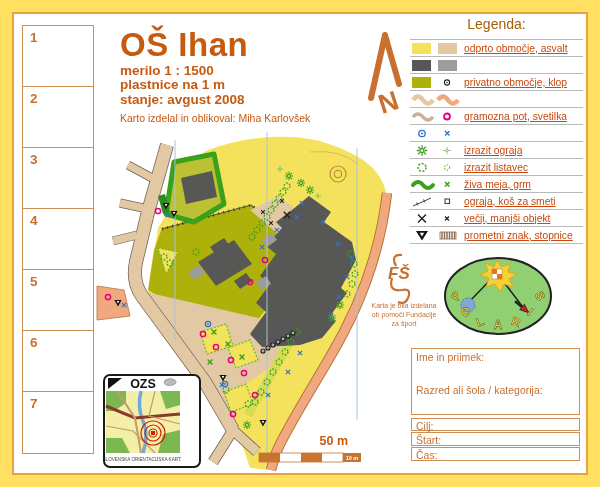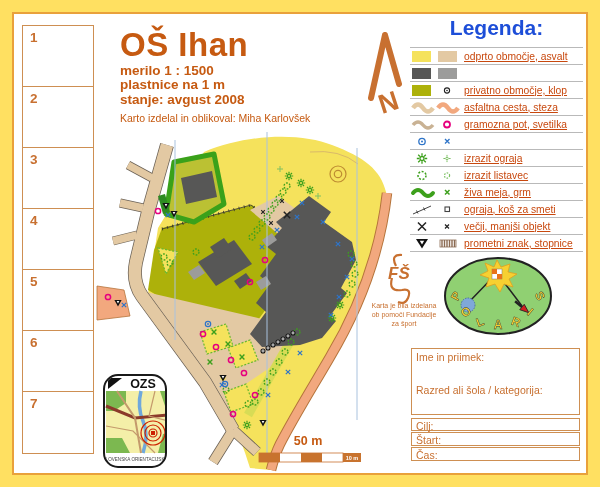--- a/index.html
+++ b/index.html
@@ -13,40 +13,40 @@
   .titleblock h1{margin:0;font-size:33px;font-weight:bold;letter-spacing:.5px;}
   .subline{font-size:13.5px;font-weight:bold;line-height:1.07;}
   .credits{font-size:10.5px;line-height:1.15;margin-top:5px;}
   
   .ctrlcol{left:22px;top:25px;width:70px;border:1px solid #CE8F52;background:#fff;}
   .ctrlcell{height:61px;border-bottom:1px solid #CE8F52;box-sizing:border-box;}
   .ctrlcell:last-child{border-bottom:none;}
   .ctrlnum{color:#C87030;font-weight:bold;font-size:13.5px;padding:4px 0 0 7px;}
   
   .legend{left:410px;top:12px;width:173px;}
-  .legend-title{text-align:center;color:#1d4ed8;font-weight:bold;font-size:21px;margin:4px 0 7px 0;}
+  .legend-title{text-align:center;color:#a16207;font-weight:normal;font-size:14px;margin:4px 0 7px 0;}
   .lrow{display:flex;align-items:center;height:16px;border-top:1px solid #b9b9b9;}
   .lrow:last-child{border-bottom:1px solid #b9b9b9;}
   .lsym{width:54px;height:15px;flex:0 0 54px;}
   .llab{color:#C8480E;font-size:10.3px;white-space:nowrap;line-height:15px;text-decoration:underline;}
   
   .formbox{left:411px;width:169px;border:1px solid #CE8F52;box-sizing:border-box;
            color:#C87030;font-size:10.5px;background:#fff;}
   .fbig{top:348px;height:67px;}
   .flabel1{position:absolute;left:4px;top:2px;}
   .flabel2{position:absolute;left:4px;top:35px;}
   .frow{padding:1px 0 0 4px;}
   .fcilj{top:418px;height:13px;}
   .fstart{top:432px;height:14px;}
   .fcas{top:447px;height:14px;}
   
-  .scalelabel{left:268px;top:434px;width:80px;text-align:center;color:#C65A11;font-size:12.5px;font-weight:bold;}
-  
-  .ozs{left:103px;top:374px;width:64px;height:94px;background:#fff;border:2px solid #1a1a1a;
-       border-radius:15px;box-sizing:border-box;overflow:hidden;}
+  .scalelabel{left:268px;top:434px;width:80px;text-align:right;color:#C65A11;font-size:12.5px;font-weight:bold;}
+  
+  .ozs{left:103px;top:374px;width:98px;height:94px;background:#fff;border:2px solid #1a1a1a;
+       border-radius:7px;box-sizing:border-box;overflow:hidden;}
   
   .fund{left:366px;top:252px;width:76px;height:78px;}
 </style>
 </head>
 <body>
 
 <div class="page">
   <div class="inner"></div>
 
   <svg class="abs" style="left:0;top:0;" width="600" height="487" viewBox="0 0 600 487">
@@ -324,21 +324,20 @@
           <circle cx="37" cy="7.5" r="2.6" fill="#fff" stroke="#222" stroke-width="1.1"></circle>
           <circle cx="37" cy="7.5" r="0.8" fill="#222"></circle>
         </svg>
       <span class="llab">privatno območje, klop</span>
     </div>
     <div class="lrow">
       <svg class="lsym" viewBox="0 0 54 15">
           <path d="M3,8 q5,-7 10,0 q5,7 10,0" fill="none" stroke="#E3C9A3" stroke-width="4.5"></path>
           <path d="M28,8 q5,-7 10,0 q5,7 10,0" fill="none" stroke="#F2A87E" stroke-width="4.5"></path>
         </svg>
-      <span class="llab">asfaltna cesta, steza</span>
     </div>
     <div class="lrow">
       <svg class="lsym" viewBox="0 0 54 15">
           <path d="M3,8 q5,-6 10,0 q5,6 10,0" fill="none" stroke="#C9B294" stroke-width="3.5"></path>
           <circle cx="37" cy="7.5" r="3" fill="none" stroke="#E6007E" stroke-width="1.8"></circle>
         </svg>
       <span class="llab">gramozna pot, svetilka</span>
     </div>
     <div class="lrow">
       <svg class="lsym" viewBox="0 0 54 15">

